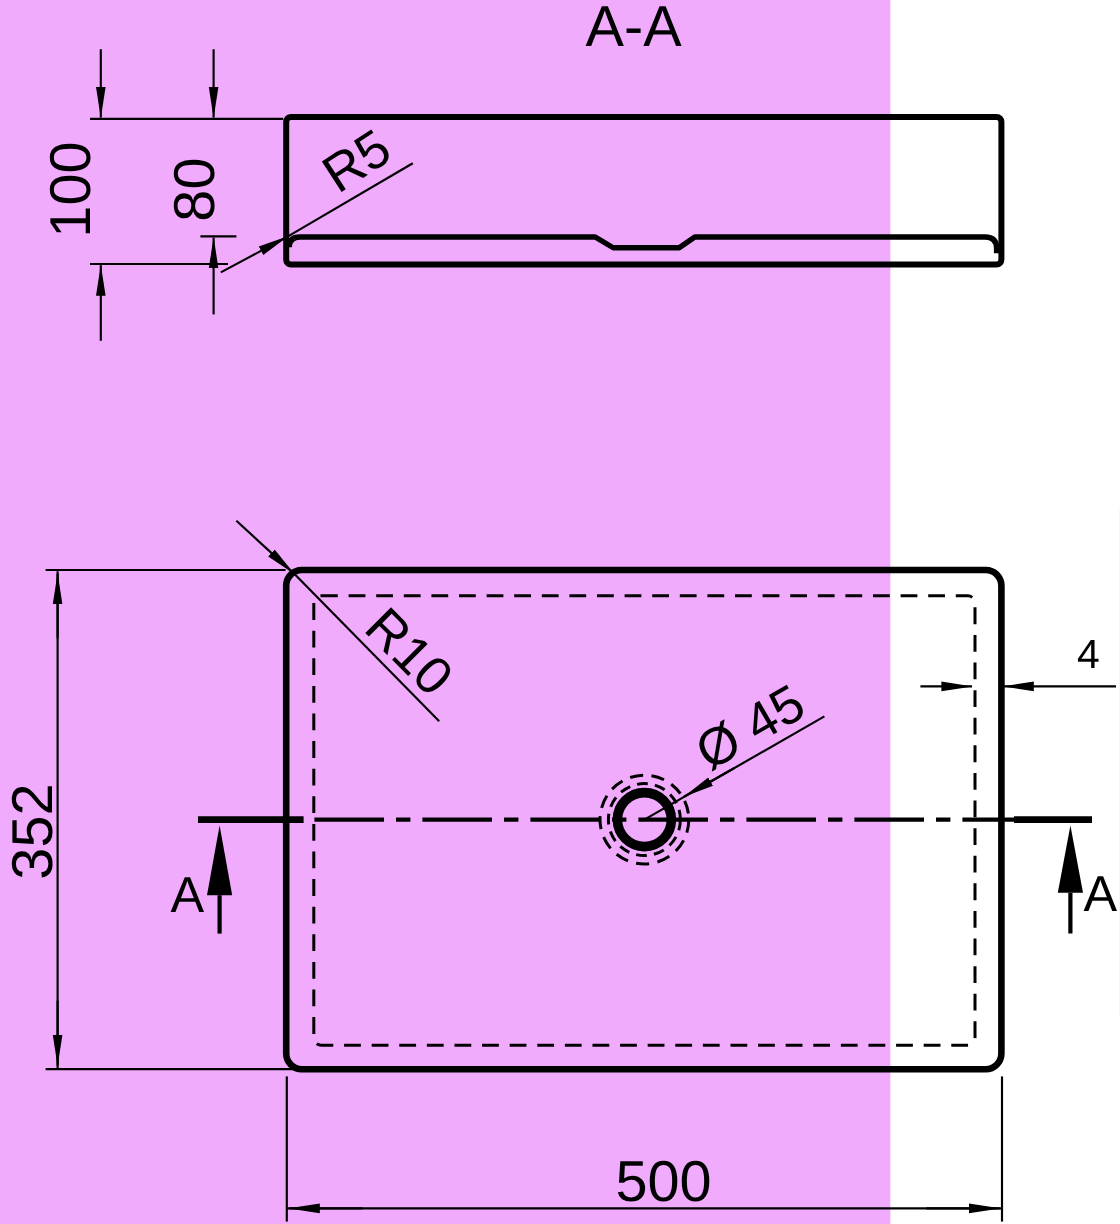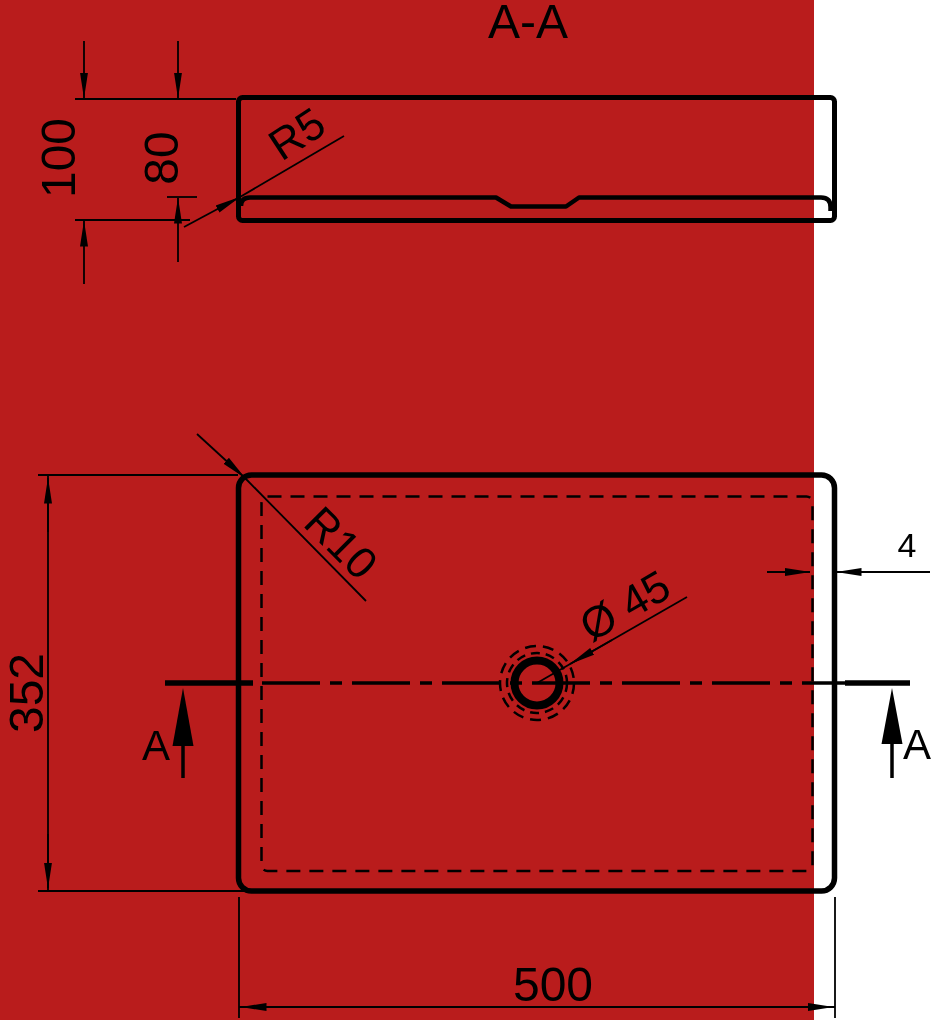--- a/index.html
+++ b/index.html
@@ -1,19 +1,19 @@
 <!DOCTYPE html>
 <html><head>
 <meta charset="utf-8">
 <style>
   html,body{margin:0;padding:0;background:#ffffff;}
   .canvas{
     position:relative;
-    width:814px;height:1020px;
-    background:#b91c1c;
+    width:742px;height:1020px;
+    background:#f0abfc;
     font-family:"Liberation Sans", sans-serif;
   }
   svg{display:block;}
   text{
     fill:#000000;
     font-family:"Liberation Sans", sans-serif;
   }
   .dim-txt{font-size:48px;}
   .lbl-txt{font-size:44px;}
   .sm-txt{font-size:34px;}

